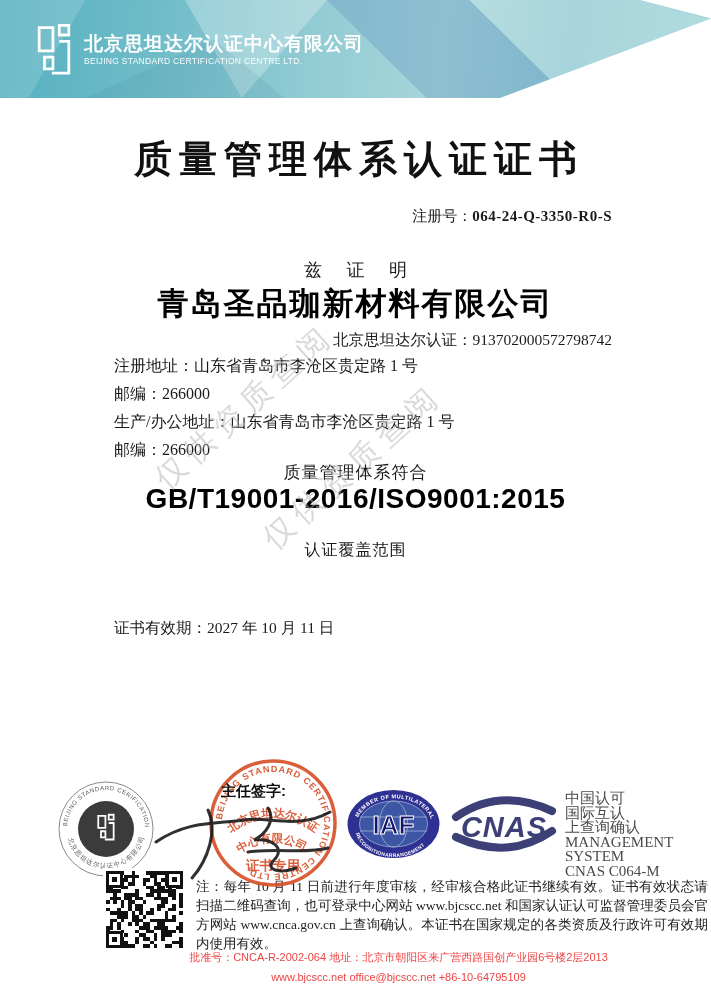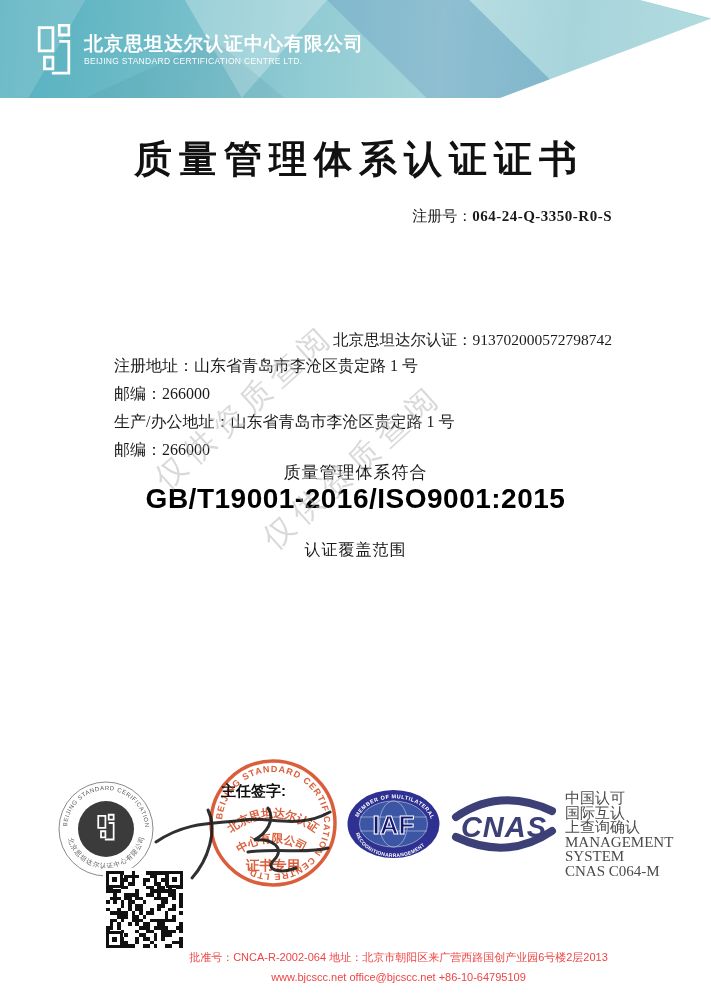--- a/index.html
+++ b/index.html
@@ -93,20 +93,22 @@
       <div class="brand-cn">北京思坦达尔认证中心有限公司</div>
       <div class="brand-en">BEIJING STANDARD CERTIFICATION CENTRE LTD.</div>
     </div>
   </div>
 
   <div class="title">质量管理体系认证证书</div>
   <div class="regno">
     <span>注册号：</span><b>064-24-Q-3350-R0-S</b>
   </div>
 
+  <div class="certify">兹 证 明</div>
+  <div class="company">青岛圣品珈新材料有限公司</div>
   <div class="credit">
     <span>北京思坦达尔认证：</span><span>913702000572798742</span>
   </div>
 
   <div class="info">
     <div class="info-row">
       <span>注册地址：</span><span>山东省青岛市李沧区贵定路 1 号</span>
     </div>
     <div class="info-row">
       <span>邮编：</span><span>266000</span>
@@ -117,20 +119,23 @@
     <div class="info-row">
       <span>邮编：</span><span>266000</span>
     </div>
   </div>
 
   <div class="std-intro">质量管理体系符合</div>
   <div class="standard">GB/T19001-2016/ISO9001:2015</div>
   <div class="scope-title">认证覆盖范围</div>
 
   <div class="dates">
+    <div>
+      <span>证书有效期：</span><span>2027 年 10 月 11 日</span>
+    </div>
   </div>
 
   <div class="wm wm1">仅供资质查阅</div>
   <div class="wm wm2">仅供资质查阅</div>
 
   <svg class="round-logo" width="100" height="100" viewBox="0 0 100 100">
     <defs>
       <path id="ring-top" d="M50 50 m-39 0 a39 39 0 1 1 78 0"></path>
       <path id="ring-bot" d="M50 50 m-39 0 a39 39 0 1 0 78 0"></path>
     </defs>
@@ -658,18 +663,19 @@
         <div style="background: rgb(17, 17, 17);"></div>
         <div style="background: rgb(255, 255, 255);"></div>
         <div style="background: rgb(255, 255, 255);"></div>
         <div style="background: rgb(17, 17, 17);"></div>
       </div>
     <div class="qr-finder qf-tl"></div>
     <div class="qr-finder qf-tr"></div>
     <div class="qr-finder qf-bl"></div>
   </div>
 
+  <div class="note">注：每年 10 月 11 日前进行年度审核，经审核合格此证书继续有效。证书有效状态请扫描二维码查询，也可登录中心网站 www.bjcscc.net 和国家认证认可监督管理委员会官方网站 www.cnca.gov.cn 上查询确认。本证书在国家规定的各类资质及行政许可有效期内使用有效。</div>
   <div class="footer">
     <div>批准号：CNCA-R-2002-064  地址：北京市朝阳区来广营西路国创产业园6号楼2层2013</div>
     <div>www.bjcscc.net  office@bjcscc.net  +86-10-64795109</div>
   </div>
 
 </div>
 
 </body></html>

